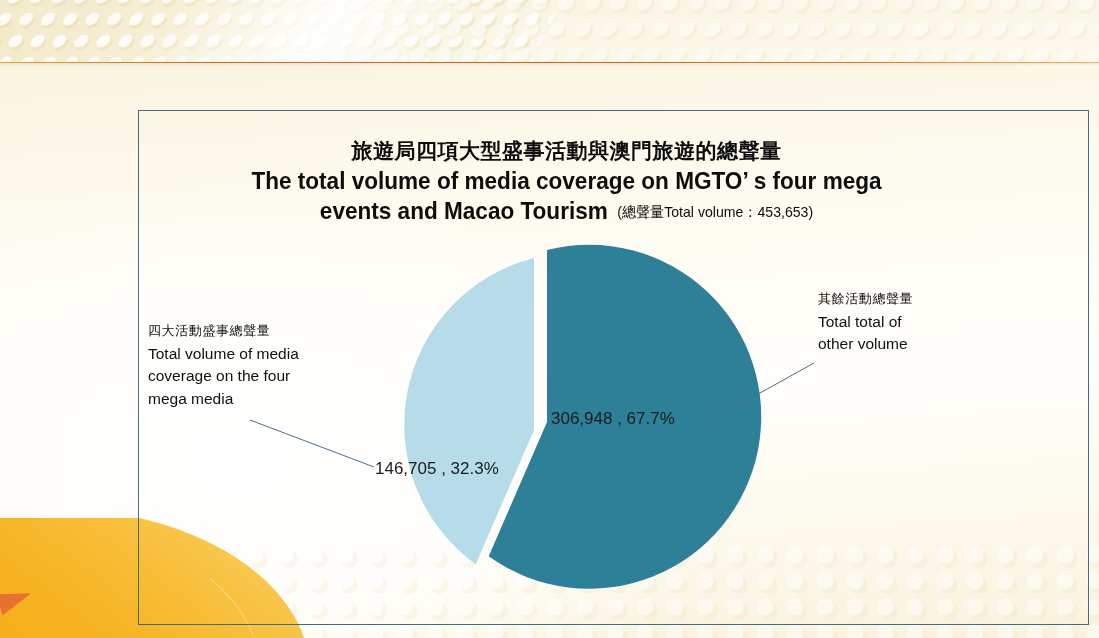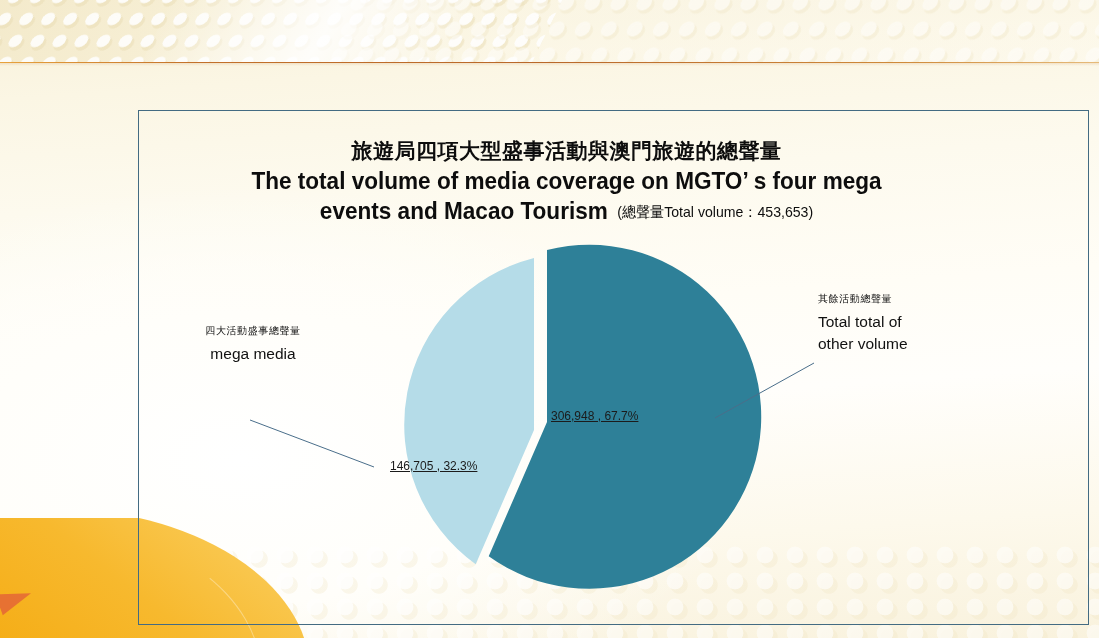--- a/index.html
+++ b/index.html
@@ -203,43 +203,42 @@
   }
 
   
   .callout {
     position: absolute;
     font-size: 15.5px;
     line-height: 22.5px;
     color: #111111;
   }
   .callout .cn {
-    font-size: 10px;
+    font-size: 13px;
     letter-spacing: 0.6px;
   }
   .callout-left {
     left: 148px;
     top: 320px;
     width: 210px;
-    text-align: center;
+    text-align: left;
   }
   .callout-right {
     left: 818px;
     top: 288px;
     width: 210px;
     text-align: left;
   }
 
   
   .slice-label {
     position: absolute;
-    font-size: 12px;
+    font-size: 17px;
     color: #1b1b1b;
     white-space: nowrap;
-    text-decoration: underline;
   }
   .slice-label-major {
     left: 551px;
     top: 409px;
   }
   .slice-label-minor {
     left: 375px;
     top: 459px;
   }
 </style>
@@ -284,25 +283,27 @@
       <g transform="translate(-13,8)">
         <path d="M 409 312 L 350.7 446.3 A 172 172 0 0 1 409 140 Z" fill="#B5DCE8"></path>
       </g>
 
       <line x1="112" y1="310" x2="236" y2="357" stroke="#4A6E8A" stroke-width="1"></line>
 
       <line x1="577" y1="308" x2="676" y2="253" stroke="#4A6E8A" stroke-width="1"></line>
     </svg>
 
     <div class="slice-label slice-label-major" style="left:413px; top:299px;">306,948 , 67.7%</div>
-    <div class="slice-label slice-label-minor" style="left:252px; top:349px;">146,705 , 32.3%</div>
+    <div class="slice-label slice-label-minor" style="left:237px; top:349px;">146,705 , 32.3%</div>
   </div>
 
   <div class="callout callout-left">
     <div class="cn">四大活動盛事總聲量</div>
+    <div>Total volume of media</div>
+    <div>coverage on the four</div>
     <div>mega media</div>
   </div>
 
   <div class="callout callout-right">
     <div class="cn">其餘活動總聲量</div>
     <div>Total total of</div>
     <div>other volume</div>
   </div>
 
 </div>

